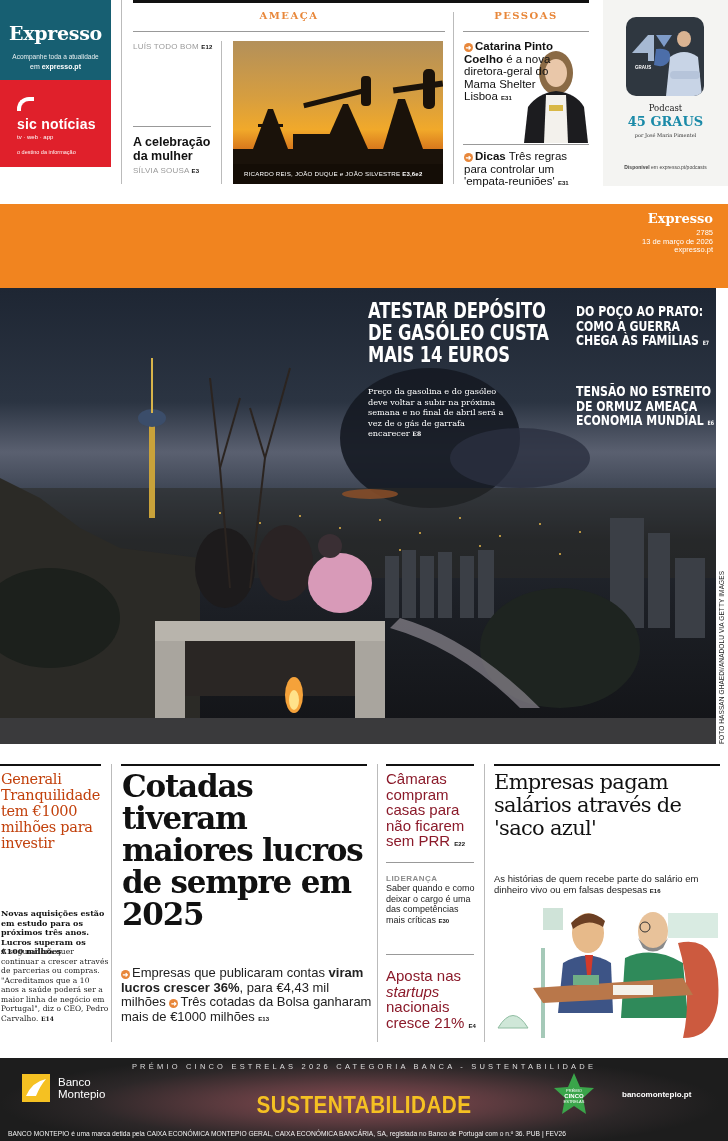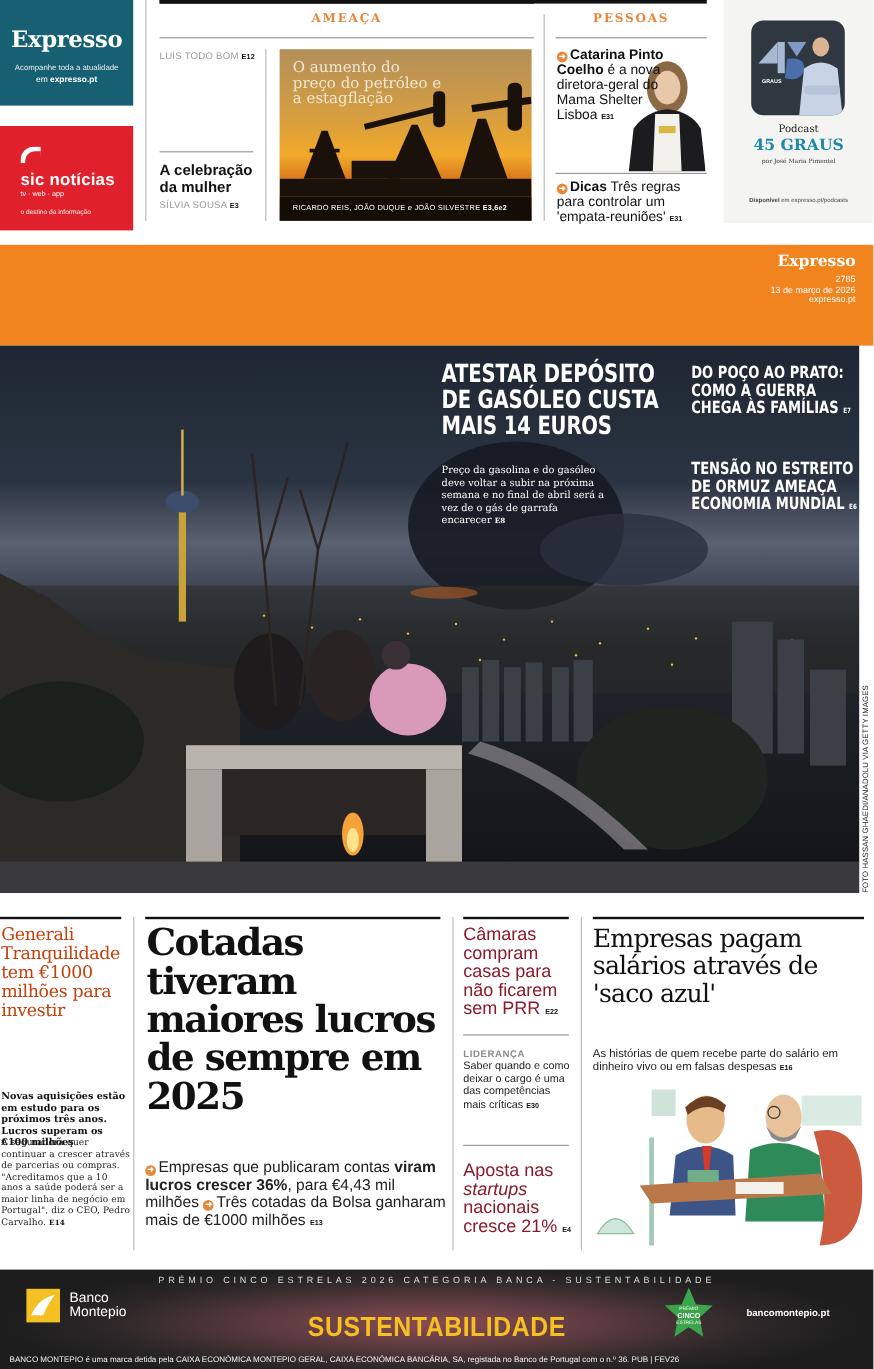--- a/index.html
+++ b/index.html
@@ -8,21 +8,21 @@
 
   .abs { position: absolute; }
 
   
   .promo-expresso { left: 0; top: 0; width: 111px; height: 88px; background: #175f72; color: #fff; text-align: center; }
   .promo-expresso .brand { font-family: "DejaVu Serif", serif; font-weight: bold; font-size: 19px; margin-top: 22px; letter-spacing: -0.3px; }
   .promo-expresso .tag { font-size: 6.5px; margin-top: 9px; opacity: 0.9; }
   .promo-expresso .url { font-size: 7px; margin-top: 3px; }
   .promo-expresso .url b { font-weight: bold; }
 
-  .promo-sic { left: 0; top: 105px; width: 111px; height: 87px; background: #e0202b; color: #fff; padding-left: 17px; }
+  .promo-sic { left: 0; top: 80px; width: 111px; height: 87px; background: #e0202b; color: #fff; padding-left: 17px; }
   .promo-sic .swoosh { width: 17px; height: 14px; border-top: 4px solid #fff; border-left: 4px solid #fff; border-top-left-radius: 12px; margin-top: 17px; }
   .promo-sic .name { font-size: 14px; font-weight: bold; margin-top: 5px; letter-spacing: 0.2px; }
   .promo-sic .sub { font-size: 6px; margin-top: 2px; }
   .promo-sic .claim { font-size: 5.5px; margin-top: 9px; opacity: 0.95; }
 
   .vsep { width: 1px; background: #bbb; }
 
   .top-bar { height: 3px; background: #111; }
   .section-label { font-family: "DejaVu Serif", serif; font-weight: bold; color: #e8873a; font-size: 10px; letter-spacing: 1.5px; text-align: center; }
   .thin-rule { height: 1px; background: #999; }
@@ -137,21 +137,20 @@
       <rect x="25" y="60" width="25" height="3"></rect>
       <polygon points="90,85 110,40 115,40 135,85"></polygon>
       <rect x="70" y="32" width="60" height="5" transform="rotate(-14 100 35)"></rect>
       <rect x="128" y="12" width="10" height="30" rx="4"></rect>
       <polygon points="150,85 165,35 172,35 190,85"></polygon>
       <rect x="160" y="20" width="50" height="6" transform="rotate(-8 185 23)"></rect>
       <rect x="190" y="5" width="12" height="40" rx="5"></rect>
       <rect x="60" y="70" width="40" height="15"></rect>
     </g>
   </svg>
-  <div class="quote" style="width:125px;">O aumento do preço do petróleo e a estagflação</div>
   <div class="byline"><span>RICARDO REIS, JOÃO DUQUE</span><i> e </i><span>JOÃO SILVESTRE</span> <span class="pg-w">E3,6e2</span></div>
 </div>
 
 <div class="abs vsep" style="left:453px; top:12px; height:172px;"></div>
 
 <div class="abs top-bar" style="left:133px; top:0; width:456px;"></div>
 <div class="abs section-label" style="left:463px; top:10px; width:126px;">PESSOAS</div>
 <div class="abs thin-rule" style="left:463px; top:31px; width:126px;"></div>
 
 <svg class="abs person-photo" viewBox="0 0 70 96">

